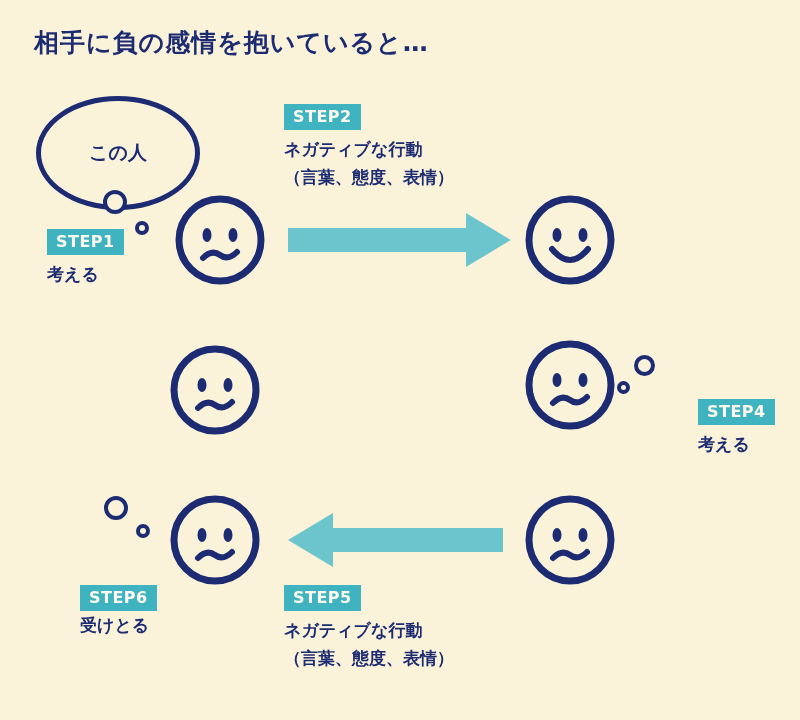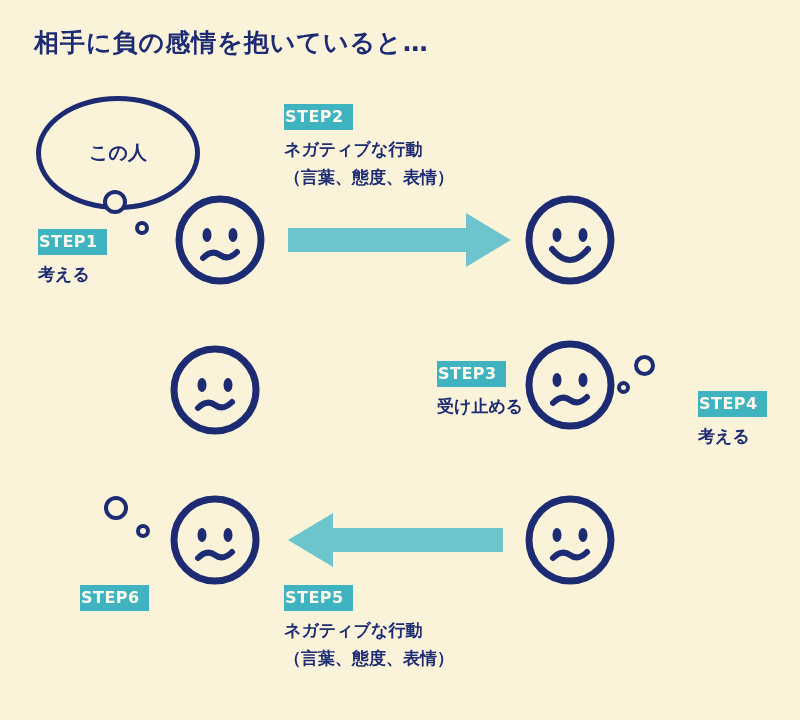--- a/index.html
+++ b/index.html
@@ -63,21 +63,21 @@
     align-items: flex-start;
     gap: 7px;
   }
   .badge {
     display: inline-block;
     background: var(--badge-teal);
     color: var(--badge-text);
     font-size: 16px;
     font-weight: bold;
     letter-spacing: 0.5px;
-    padding: 3px 9px 4px 1px;
+    padding: 3px 9px 4px 9px;
   }
   .step-line {
     font-size: 17px;
     font-weight: bold;
     color: var(--navy);
     line-height: 1.5;
   }
 </style>
 </head>
 <body>
@@ -92,21 +92,21 @@
   <span class="tail" style="left:103px; top:190px; width:24px; height:24px"></span>
   <span class="tail" style="left:135px; top:221px; width:14px; height:14px"></span>
 
   <svg class="face" style="left:174px; top:194px" viewBox="0 0 92 92">
     <circle class="face-circle" cx="46" cy="46" r="41"></circle>
     <ellipse class="eye" cx="33" cy="41" rx="4.5" ry="7"></ellipse>
     <ellipse class="eye" cx="59" cy="41" rx="4.5" ry="7"></ellipse>
     <path class="mouth" d="M29 64 Q38 55 46 61 Q54 67 63 58"></path>
   </svg>
 
-  <div class="step-block" style="left:38px; top:229px">
+  <div class="step-block" style="left:47px; top:229px">
     <span class="badge">STEP1</span>
     <div class="step-line">考える</div>
   </div>
 
   <div class="step-block" style="left:284px; top:104px">
     <span class="badge">STEP2</span>
     <div class="step-line">ネガティブな行動</div>
     <div class="step-line" style="margin-top:-5px">（言葉、態度、表情）</div>
   </div>
 
@@ -124,26 +124,22 @@
   <span class="tail" style="left:634px; top:355px; width:21px; height:21px"></span>
   <span class="tail" style="left:617px; top:381px; width:13px; height:13px"></span>
 
   <svg class="face" style="left:524px; top:339px" viewBox="0 0 92 92">
     <circle class="face-circle" cx="46" cy="46" r="41"></circle>
     <ellipse class="eye" cx="33" cy="41" rx="4.5" ry="7"></ellipse>
     <ellipse class="eye" cx="59" cy="41" rx="4.5" ry="7"></ellipse>
     <path class="mouth" d="M29 64 Q38 55 46 61 Q54 67 63 58"></path>
   </svg>
 
-  <div class="step-block" style="left:437px; top:361px">
-    <span class="badge">STEP3</span>
-    <div class="step-line">受け止める</div>
-  </div>
 
-  <div class="step-block" style="left:698px; top:391px">
+  <div class="step-block" style="left:698px; top:399px">
     <span class="badge">STEP4</span>
     <div class="step-line">考える</div>
   </div>
 
   <svg class="face" style="left:169px; top:344px" viewBox="0 0 92 92">
     <circle class="face-circle" cx="46" cy="46" r="41"></circle>
     <ellipse class="eye" cx="33" cy="41" rx="4.5" ry="7"></ellipse>
     <ellipse class="eye" cx="59" cy="41" rx="4.5" ry="7"></ellipse>
     <path class="mouth" d="M29 64 Q38 55 46 61 Q54 67 63 58"></path>
   </svg>
@@ -164,20 +160,21 @@
 
   <svg class="face" style="left:524px; top:494px" viewBox="0 0 92 92">
     <circle class="face-circle" cx="46" cy="46" r="41"></circle>
     <ellipse class="eye" cx="33" cy="41" rx="4.5" ry="7"></ellipse>
     <ellipse class="eye" cx="59" cy="41" rx="4.5" ry="7"></ellipse>
     <path class="mouth" d="M29 64 Q38 55 46 61 Q54 67 63 58"></path>
   </svg>
 
   <div class="step-block" style="left:80px; top:585px">
     <span class="badge">STEP6</span>
+    <div class="step-line" style="margin-top:-5px">受けとる</div>
   </div>
 
   <div class="step-block" style="left:284px; top:585px">
     <span class="badge">STEP5</span>
     <div class="step-line">ネガティブな行動</div>
     <div class="step-line" style="margin-top:-5px">（言葉、態度、表情）</div>
   </div>
 
 </div>
 

